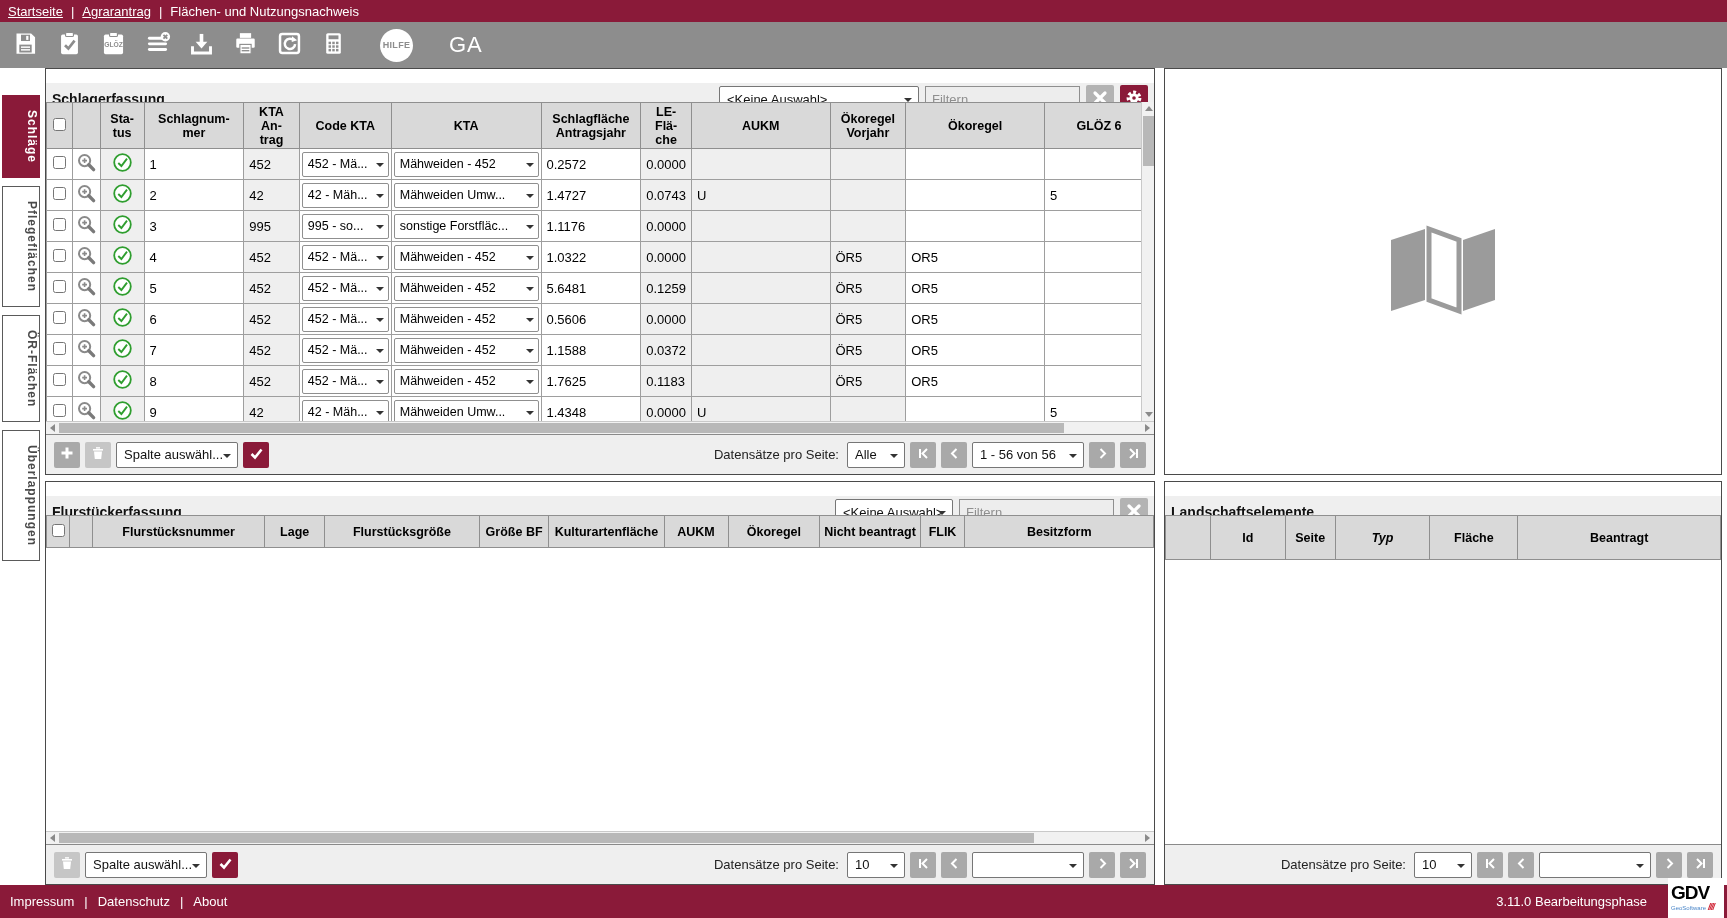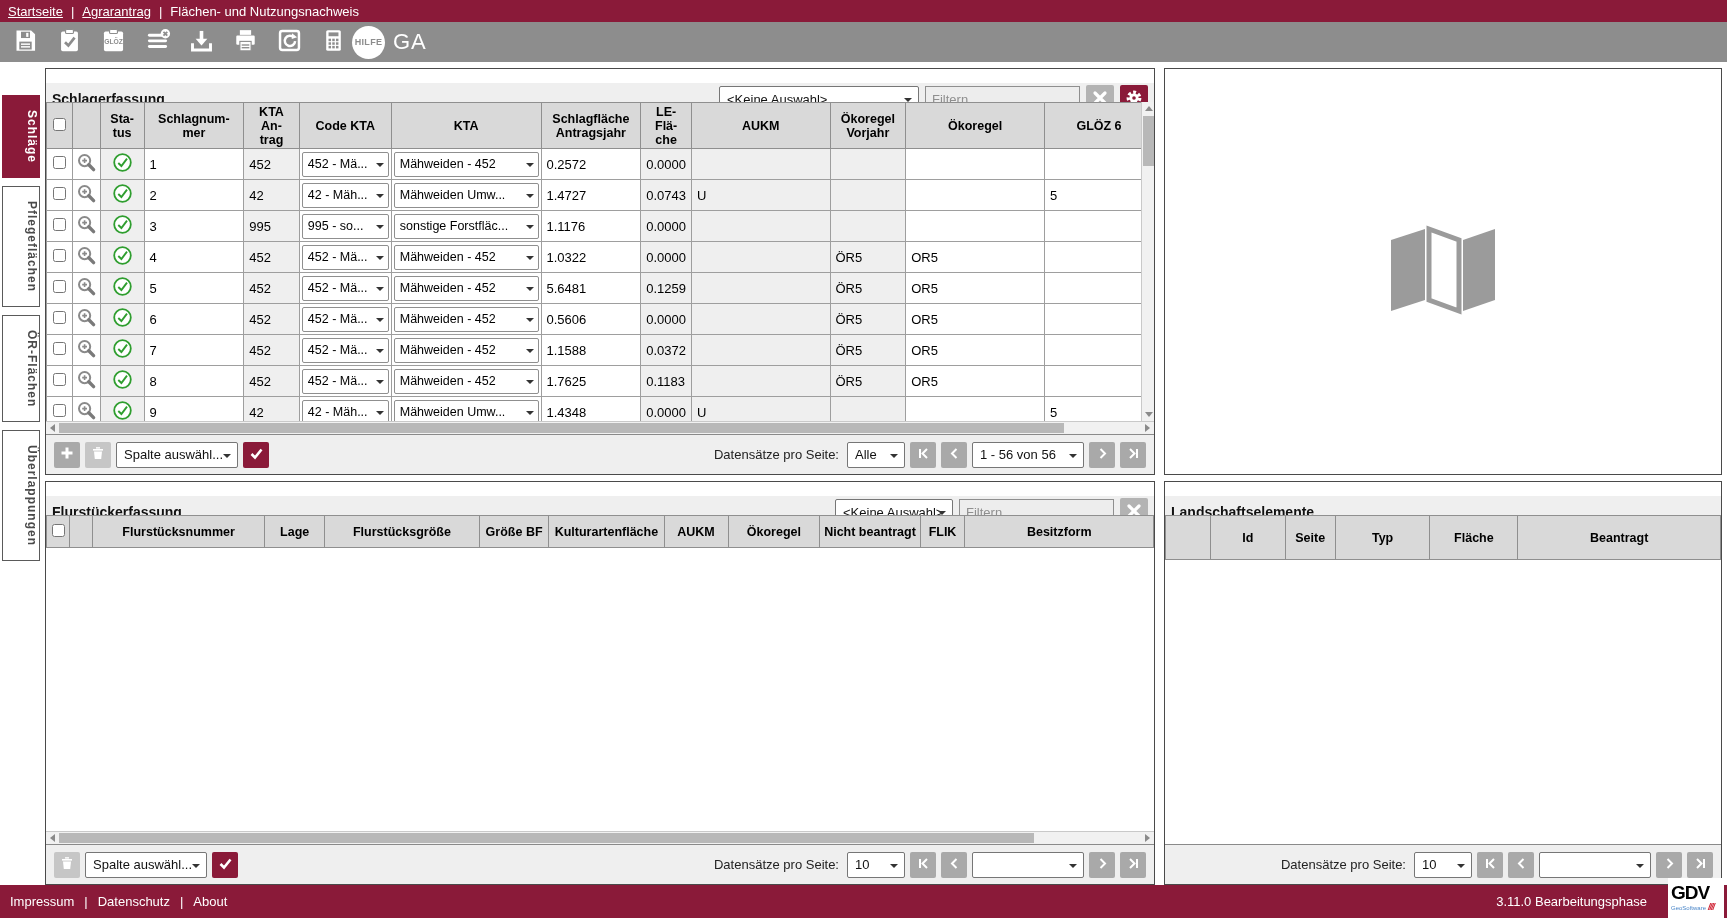--- a/index.html
+++ b/index.html
@@ -7,22 +7,22 @@
     font-family:"Liberation Sans","DejaVu Sans",sans-serif; background:#ffffff; }
 
   
   .topbar { position:absolute; left:0; top:0; width:1727px; height:22px;
     background:#8a1a39; color:#fff; font-size:13px; display:flex; align-items:center;
     padding:0 8px; gap:8px; }
   .topbar a { color:#fff; text-decoration:underline; cursor:pointer; }
   .topbar .sep { color:#fff; }
 
   
-  .toolbar { position:absolute; left:0; top:22px; width:1727px; height:40px;
-    background:#8d8d8d; display:flex; align-items:center; padding:0 10px; gap:4px; }
+  .toolbar { position:absolute; left:0; top:22px; width:1727px; height:46px;
+    background:#8d8d8d; display:flex; align-items:center; padding:0 10px; gap:32px; }
   .tool { width:30px; height:30px; border:none; background:transparent; display:flex;
     align-items:center; justify-content:center; cursor:pointer; }
   .hilfe { width:33px; height:33px; border-radius:50%; background:#fff; color:#8d8d8d;
     font-size:9px; font-weight:bold; display:flex; align-items:center; justify-content:center;
     cursor:pointer; letter-spacing:.3px; }
   .ga-label { color:#fff; font-size:22px; margin-left:4px; letter-spacing:1px; }
 
   
   .side-tabs { position:absolute; left:2px; top:95px; width:40px; display:flex;
     flex-direction:column; gap:8px; }
@@ -733,21 +733,21 @@
           <col style="width: 50px;">
           <col style="width: 95px;">
           <col style="width: 88px;">
           <col style="width: 203px;">
         </colgroup>
         <thead>
           <tr>
             <th style="height: 32px;"></th>
             <th style="height: 32px;">Id</th>
             <th style="height: 32px;">Seite</th>
-            <th style="height: 44px;">Typ</th>
+            <th style="height: 44px; font-style: italic;">Typ</th>
             <th style="height: 32px;">Fläche</th>
             <th style="height: 41px;">Beantragt</th>
           </tr>
         </thead>
       </table>
   </div>
   <div class="panel-foot">
     <div class="foot-right">
       <span class="foot-label">Datensätze pro Seite:</span>
       <div class="select" style="width:58px">

